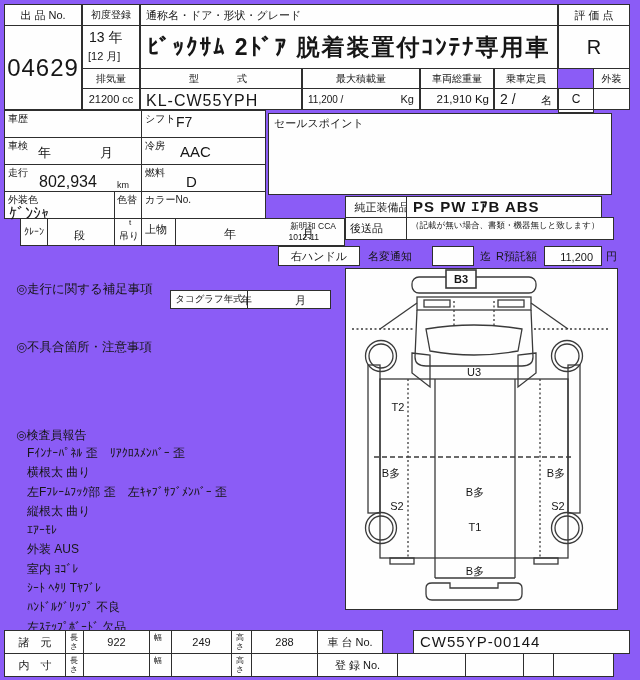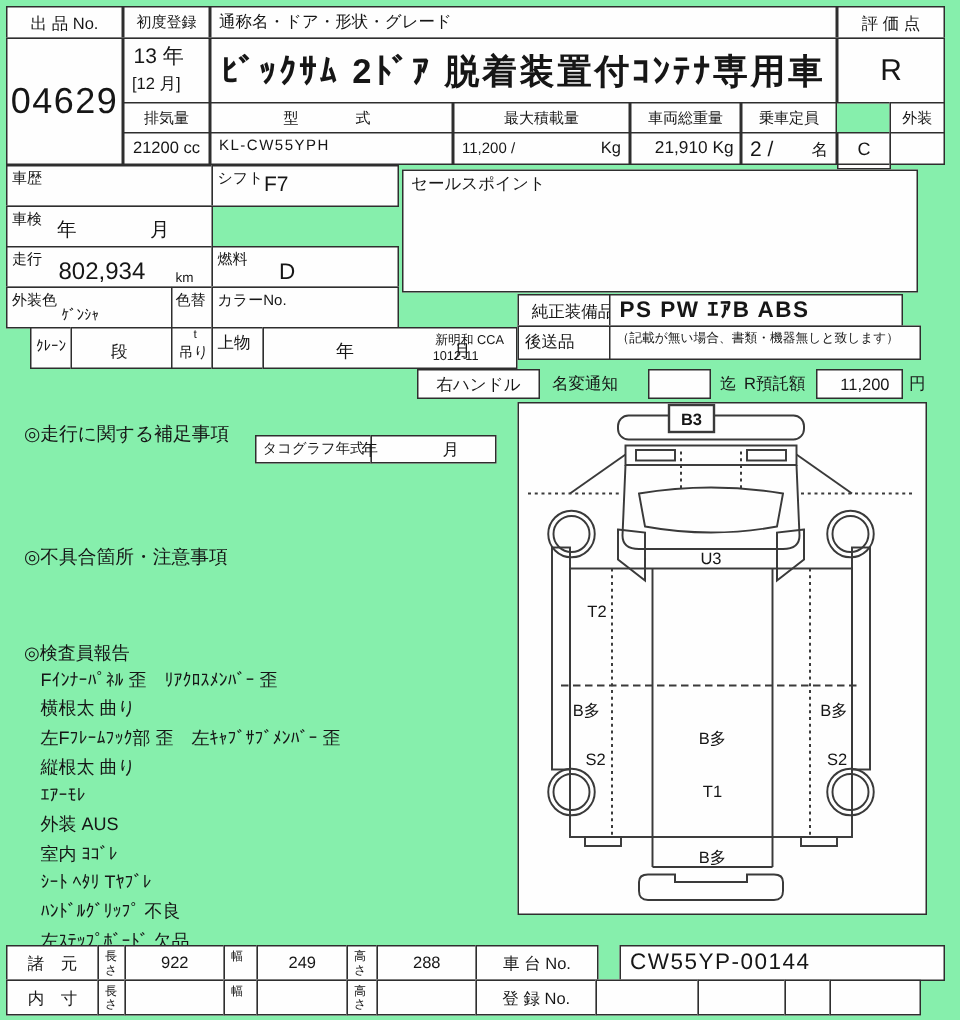--- a/index.html
+++ b/index.html
@@ -1,16 +1,16 @@
 <!DOCTYPE html>
 <html><head>
 <meta charset="utf-8">
 <style>
   html,body{margin:0;padding:0;background:#ddd;}
-  .sheet{position:relative;width:640px;height:680px;background:#86efac;
+  .sheet{position:relative;width:640px;height:680px;background:#8b5cf6;
          font-family:"Liberation Sans","DejaVu Sans",sans-serif;color:#161616;overflow:hidden;}
   .c{position:absolute;box-sizing:border-box;border:1px solid #2e2e2e;background:#fefefe;}
   .nb{border:none;background:transparent;}
   .t{position:absolute;line-height:1.12;white-space:nowrap;}
   .lab{font-size:10px;position:absolute;top:1px;left:3px;white-space:nowrap;}
   .ctr{display:flex;align-items:center;justify-content:center;}
   .sm{font-size:10px;}
   .big{font-size:23px;letter-spacing:2px;}
   .vlab{font-size:8px;line-height:9px;padding:2px 1px 0 4px;word-break:break-all;}
   svg text{font-family:"Liberation Sans","DejaVu Sans",sans-serif;fill:#161616;}
@@ -46,21 +46,21 @@
       <span>排気量</span>
     </div>
   <div class="c ctr" style="left:82px;top:88px;width:58px;height:22px;font-size:11px;">
       <span>21200 cc</span>
     </div>
 
   <div class="c ctr sm" style="left:140px;top:68px;width:162px;height:21px;letter-spacing:6px;">
       <span>型　　式</span>
     </div>
   <div class="c" style="left:140px;top:88px;width:162px;height:22px;">
-    <div class="t" style="left:5px;top:3px;font-size:10px;letter-spacing:1px;">KL-CW55YPH</div>
+    <div class="t" style="left:5px;top:3px;font-size:16px;letter-spacing:1px;">KL-CW55YPH</div>
   </div>
 
   <div class="c ctr sm" style="left:302px;top:68px;width:118px;height:21px;">
       <span>最大積載量</span>
     </div>
   <div class="c" style="left:302px;top:88px;width:118px;height:22px;">
     <div class="t" style="left:5px;top:5px;font-size:10px;">11,200 /</div>
     <div class="t" style="right:5px;top:4px;font-size:11px;">Kg</div>
   </div>
 
@@ -103,35 +103,39 @@
     <span class="t" style="left:60px;top:8px;font-size:12px;"></span>
   </div>
   <div class="c" style="left:141px;top:110px;width:125px;height:28px;">
     <span class="lab">シフト</span>
     <span class="t" style="left:34px;top:4px;font-size:14px;">F7</span>
   </div>
 
   <div class="c" style="left:4px;top:137px;width:138px;height:28px;">
     <span class="lab">車検</span>
     <span class="t" style="right:10px;top:8px;font-size:13px;letter-spacing:18px;">年　月</span>
+  </div>
+  <div class="c" style="left:141px;top:137px;width:125px;height:28px;">
+    <span class="lab">冷房</span>
+    <span class="t" style="left:38px;top:6px;font-size:15px;">AAC</span>
   </div>
 
   <div class="c" style="left:4px;top:164px;width:138px;height:28px;">
     <span class="lab">走行</span>
     <span class="t" style="left:34px;top:8px;font-size:16px;">802,934</span>
     <span class="t" style="left:112px;top:15px;font-size:9px;">km</span>
   </div>
   <div class="c" style="left:141px;top:164px;width:125px;height:28px;">
     <span class="lab">燃料</span>
     <span class="t" style="left:44px;top:9px;font-size:15px;">D</span>
   </div>
 
   <div class="c" style="left:4px;top:191px;width:111px;height:28px;">
     <span class="lab">外装色</span>
-    <span class="t" style="left:4px;top:13px;font-size:10px;margin-left:32px;">ｹﾞﾝｼｬ</span>
+    <span class="t" style="left:4px;top:13px;font-size:16px;">ｹﾞﾝｼｬ</span>
   </div>
   <div class="c" style="left:114px;top:191px;width:28px;height:28px;">
     <span class="lab" style="left:2px;">色替</span>
   </div>
   <div class="c" style="left:141px;top:191px;width:125px;height:28px;">
     <span class="lab">カラーNo.</span>
   </div>
 
   <div class="c" style="left:20px;top:218px;width:44px;height:28px;">
     <span class="t" style="left:3px;top:7px;font-size:10px;">ｸﾚｰﾝ</span>
@@ -184,21 +188,21 @@
   <div class="t" style="left:606px;top:250px;font-size:11px;">円</div>
 
   <div class="t" style="left:16px;top:282px;font-size:12.5px;">◎走行に関する補足事項</div>
   <div class="c ctr" style="left:170px;top:290px;width:78px;height:19px;font-size:9.5px;">
       <span>タコグラフ年式</span>
     </div>
   <div class="c" style="left:247px;top:290px;width:84px;height:19px;">
     <span class="t" style="right:8px;top:3px;font-size:11px;letter-spacing:16px;">年　月</span>
   </div>
 
-  <div class="t" style="left:16px;top:340px;font-size:12.5px;margin-top:24px;">◎不具合箇所・注意事項</div>
+  <div class="t" style="left:16px;top:340px;font-size:12.5px;">◎不具合箇所・注意事項</div>
 
   <div class="t" style="left:16px;top:429px;font-size:12px;">◎検査員報告</div>
   <div class="nb" style="position:absolute;left:27px;top:444px;width:300px;font-size:12px;line-height:19.3px;">
     <div>Fｲﾝﾅｰﾊﾟﾈﾙ 歪　ﾘｱｸﾛｽﾒﾝﾊﾞｰ 歪</div>
     <div>横根太 曲り</div>
     <div>左Fﾌﾚｰﾑﾌｯｸ部 歪　左ｷｬﾌﾞｻﾌﾞﾒﾝﾊﾞｰ 歪</div>
     <div>縦根太 曲り</div>
     <div>ｴｱｰﾓﾚ</div>
     <div>外装 AUS</div>
     <div>室内 ﾖｺﾞﾚ</div>
@@ -292,21 +296,21 @@
       <span>922</span>
     </div>
   <div class="c vlab" style="left:149px;top:630px;width:23px;height:24px;"><span>幅</span></div>
   <div class="c ctr" style="left:171px;top:630px;width:61px;height:24px;font-size:11px;">
       <span>249</span>
     </div>
   <div class="c vlab" style="left:231px;top:630px;width:21px;height:24px;"><span>高さ</span></div>
   <div class="c ctr" style="left:251px;top:630px;width:67px;height:24px;font-size:11px;">
       <span>288</span>
     </div>
-  <div class="c ctr" style="left:317px;top:630px;width:82px;height:24px;font-size:11px;">
+  <div class="c ctr" style="left:317px;top:630px;width:66px;height:24px;font-size:11px;">
       <span>車 台 No.</span>
     </div>
   <div class="c" style="left:397px;top:630px;width:217px;height:24px;margin-left:16px;">
     <span class="t" style="left:6px;top:3px;font-size:15px;letter-spacing:1px;">CW55YP-00144</span>
   </div>
 
   <div class="c ctr" style="left:4px;top:653px;width:62px;height:24px;font-size:11px;">
       <span>内　寸</span>
     </div>
   <div class="c vlab" style="left:65px;top:653px;width:19px;height:24px;"><span>長さ</span></div>

